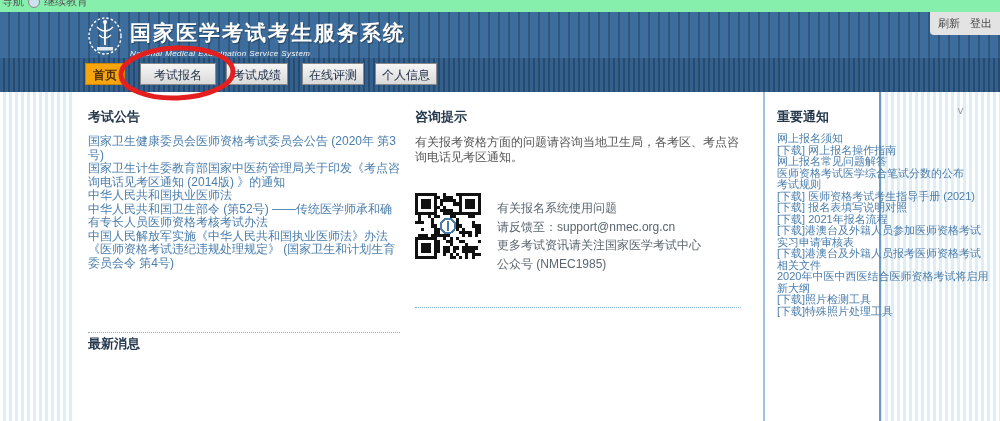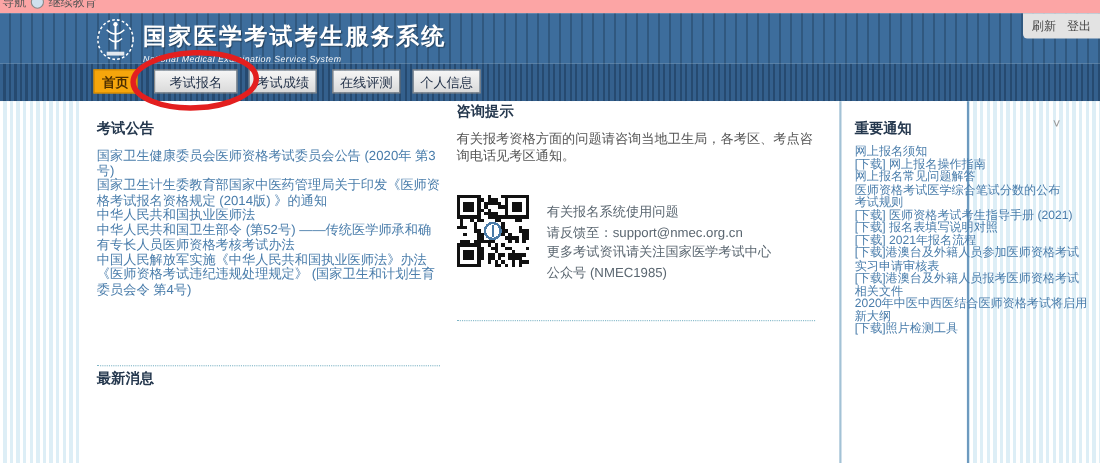--- a/index.html
+++ b/index.html
@@ -1,20 +1,20 @@
 <!DOCTYPE html>
 <html><head>
 <meta charset="utf-8">
 <style>
   html,body{margin:0;padding:0;background:#fff;}
   .stage{position:relative;width:1000px;height:421px;overflow:hidden;
          font-family:"Liberation Sans","DejaVu Sans",sans-serif;}
 
   
-  .browser-strip{position:absolute;left:0;top:0;width:100%;height:12px;background:#fca5a5;overflow:hidden;}
+  .browser-strip{position:absolute;left:0;top:0;width:100%;height:12px;background:#86efac;overflow:hidden;}
   .frag{position:absolute;left:2px;top:-6px;font-size:11px;color:#555;white-space:nowrap;display:flex;align-items:center;gap:4px;}
   .frag .dot-icon{display:inline-block;width:10px;height:10px;border:1px solid #888;border-radius:50%;background:#cfe0ee;}
 
   
   .band-header{position:absolute;left:0;top:12px;width:100%;height:46px;
     background:repeating-linear-gradient(90deg,#3d6d9c 0 8px,#30587f 8px 10px);}
   .band-nav{position:absolute;left:0;top:58px;width:100%;height:34px;
     background:repeating-linear-gradient(90deg,#34608d 0 3px,#264a70 3px 5px);}
   .content-bg{position:absolute;left:0;top:92px;width:100%;height:329px;
     background:repeating-linear-gradient(90deg,#ffffff 0 3px,#ddeef6 3px 6px);}
@@ -41,21 +41,21 @@
   
   .annot{position:absolute;left:116px;top:44px;z-index:9;pointer-events:none;}
 
   
   .card{position:absolute;left:72px;top:92px;width:809px;height:329px;background:#fff;
     border-right:2px solid #6d9abf;box-sizing:border-box;}
   .v-sep{position:absolute;left:691px;top:0;width:2px;height:100%;background:#a3c2d6;}
 
   h3{margin:0;font-size:13px;color:#25384e;font-weight:bold;}
   .col1{position:absolute;left:16px;top:16px;width:314px;}
-  .col2{position:absolute;left:343px;top:0;width:330px;}
+  .col2{position:absolute;left:343px;top:16px;width:330px;}
   .sidebar{position:absolute;left:705px;top:16px;width:215px;}
 
   ul.links{list-style:none;margin:9px 0 0 0;padding:0;}
   .col1 ul.links li{font-size:12px;line-height:13.5px;color:#4a7dab;cursor:pointer;}
   .dotted{border-top:1px dotted #7fb5c6;height:0;}
   .col1 .dotted{margin-top:62px;width:312px;}
   .news-title{margin-top:2px;font-family:Liberation Mono, monospace;}
 
   .intro{margin:9px 0 0 0;font-size:12px;line-height:15px;color:#555;}
   .qr-row{display:flex;margin-top:28px;}
@@ -119,21 +119,21 @@
     </svg>
   </div>
 
   <div class="card">
     <div class="v-sep"></div>
 
     <div class="col1">
       <h3>考试公告</h3>
       <ul class="links">
           <li>国家卫生健康委员会医师资格考试委员会公告 (2020年 第3号)</li>
-          <li>国家卫生计生委教育部国家中医药管理局关于印发《医师资格考试报名资格规定 (2014版) 》的通知</li>
+          <li>国家卫生计生委教育部国家中医药管理局关于印发《考点咨询电话见考区通知 (2014版) 》的通知</li>
           <li>中华人民共和国执业医师法</li>
           <li>中华人民共和国卫生部令 (第52号) ——传统医学师承和确有专长人员医师资格考核考试办法</li>
           <li>中国人民解放军实施《中华人民共和国执业医师法》办法</li>
           <li>《医师资格考试违纪违规处理规定》 (国家卫生和计划生育委员会令 第4号)</li>
         </ul>
       <div class="dotted"></div>
       <h3 class="news-title">最新消息</h3>
     </div>
 
     <div class="col2">
@@ -293,17 +293,18 @@
           <li>网上报名常见问题解答</li>
           <li>医师资格考试医学综合笔试分数的公布</li>
           <li>考试规则</li>
           <li>[下载] 医师资格考试考生指导手册 (2021)</li>
           <li>[下载] 报名表填写说明对照</li>
           <li>[下载] 2021年报名流程</li>
           <li>[下载]港澳台及外籍人员参加医师资格考试实习申请审核表</li>
           <li>[下载]港澳台及外籍人员报考医师资格考试相关文件</li>
           <li>2020年中医中西医结合医师资格考试将启用新大纲</li>
           <li>[下载]照片检测工具</li>
+          <li>[下载]特殊照片处理工具</li>
         </ul>
     </div>
   </div>
 
 </div>
 
 </body></html>

